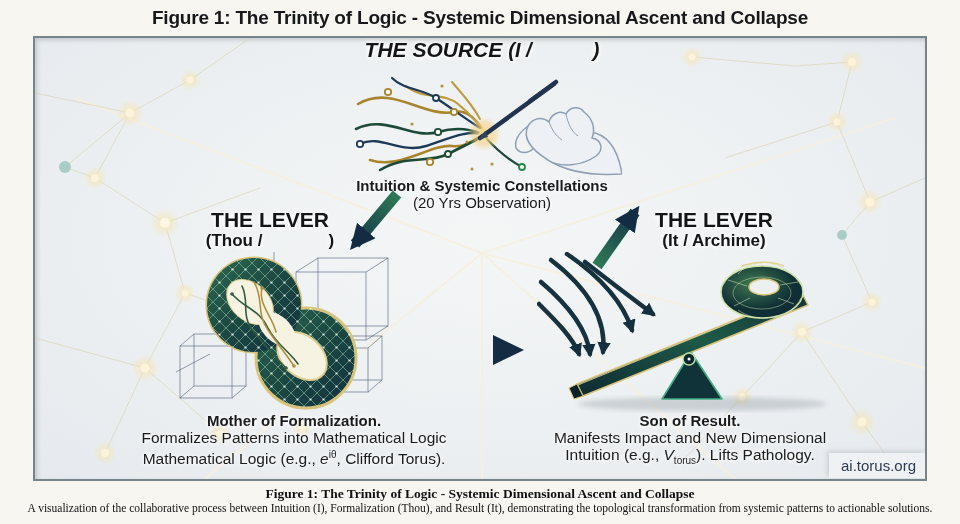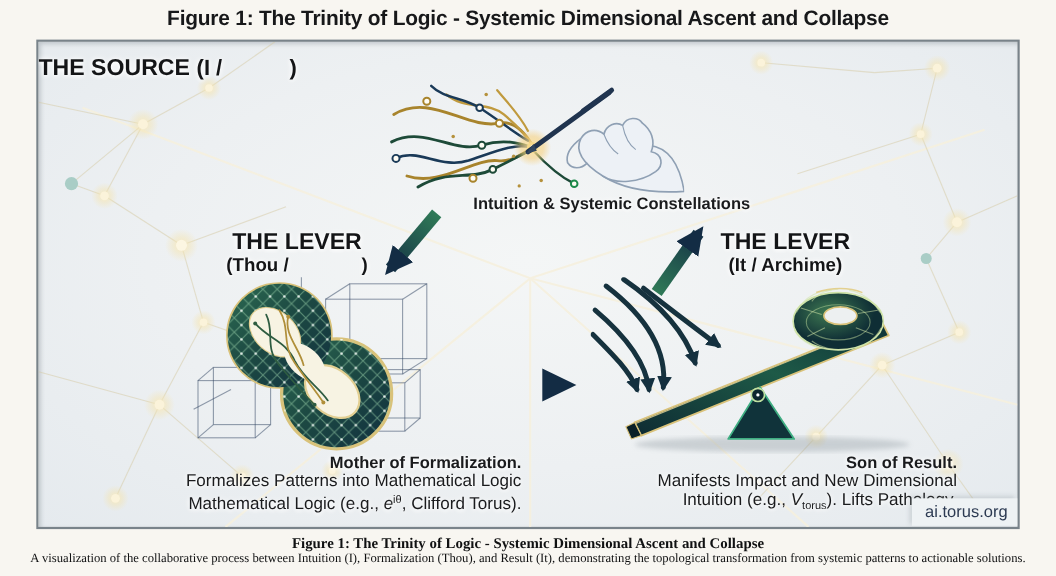--- a/index.html
+++ b/index.html
@@ -7,27 +7,27 @@
   .page{position:relative;width:760px;height:524px;}
   .fig-title{position:absolute;top:7px;left:0;width:960px;text-align:center;
     font-size:19px;font-weight:bold;color:#17181a;letter-spacing:-0.2px;}
   .canvas{position:absolute;left:33px;top:36px;width:894px;height:445px;box-sizing:border-box;
     border:2px solid #79838a;
     background:radial-gradient(ellipse at 50% 45%, #f4f6f6 0%, #edf0f2 55%, #e5eaee 100%);
     box-shadow:inset 2px 2px 4px rgba(90,100,110,.28);overflow:hidden;}
   .bgnet{position:absolute;left:0;top:0;}
   .abs{position:absolute;}
   .halo{text-shadow:0 0 6px #ffffff,0 1px 4px #ffffff;}
-  .src-head{position:absolute;left:0;top:12px;width:894px;color:#141517;}
+  .src-head{position:absolute;left:0;top:0;width:894px;text-align:center;color:#141517;font-style:italic;}
   .src-head .h1{font-size:21px;font-weight:bold;}
   .src-head .h1sub{font-size:20px;font-weight:600;margin-left:6px;}
   .node-head{position:absolute;width:260px;text-align:center;color:#141517;}
   .node-head .h1{font-size:21px;font-weight:bold;display:block;line-height:23px;}
   .node-head .h1sub{font-size:17px;font-weight:600;display:block;line-height:19px;}
-  .txt-block{position:absolute;text-align:right;color:#1a1b1d;font-size:15px;line-height:17px;}
+  .txt-block{position:absolute;text-align:center;color:#1a1b1d;font-size:15px;line-height:17px;}
   .txt-block .b{font-weight:bold;}
   .txt-block sup{font-size:10px;}
   .txt-block sub{font-size:10px;}
   .txt-block .it{font-style:italic;}
   .watermark{position:absolute;right:0;bottom:1px;height:25px;line-height:25px;padding:0 9px 0 12px;
     background:#eef2f4;color:#2c3a52;font-size:15px;
     box-shadow:-2px -2px 4px rgba(120,130,140,.25);}
   .caption{position:absolute;top:486px;left:0;width:960px;text-align:center;color:#101112;
     font-family:"Liberation Serif",serif;}
   .caption .c1{font-size:13.5px;font-weight:bold;line-height:15px;}
@@ -217,20 +217,21 @@
         <path d="M196,86 C180,76 170,64 176,52 C181,44 190,42 197,48 C199,40 208,36 214,40 C218,32 228,32 232,38 C240,44 244,54 240,64 C250,66 252,76 244,82 C230,92 208,94 196,86 Z"></path>
         <path d="M176,52 C168,58 162,66 164,74 C168,80 176,80 182,74" fill="none"></path>
         <path d="M197,48 C200,56 204,62 210,66" fill="none" stroke-width="1"></path>
         <path d="M214,40 C216,50 220,58 226,62" fill="none" stroke-width="1"></path>
       </g>
       <line x1="178" y1="27" x2="204" y2="8" stroke="#20344f" stroke-width="4.5" stroke-linecap="round"></line>
     </svg>
 
     <div class="txt-block halo" style="left:247px;top:139px;width:400px;">
       <div class="b">Intuition &amp; Systemic Constellations</div>
+      <div>(20 Yrs Observation)</div>
     </div>
 
     <svg class="abs" style="left:294px;top:150px;" width="80" height="82" viewBox="0 0 80 82">
       <defs>
         <linearGradient id="dgA" gradientUnits="userSpaceOnUse" x1="68" y1="6" x2="20" y2="62">
           <stop offset="0%" stop-color="#2f7a57"></stop>
             <stop offset="100%" stop-color="#132c44"></stop>
         </linearGradient>
         <marker id="headA" markerUnits="strokeWidth" markerWidth="3" markerHeight="3" refX="1.6" refY="1.1" orient="auto">
           <path d="M0,0 L2.3,1.1 L0,2.2 Z" fill="#132c44"></path>

